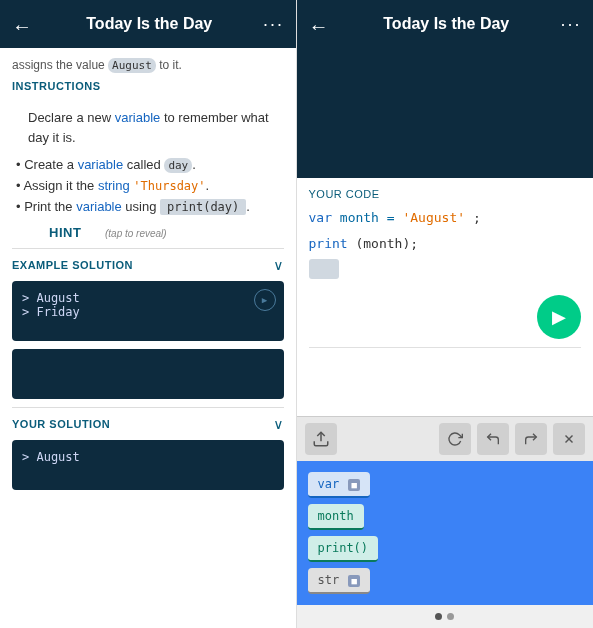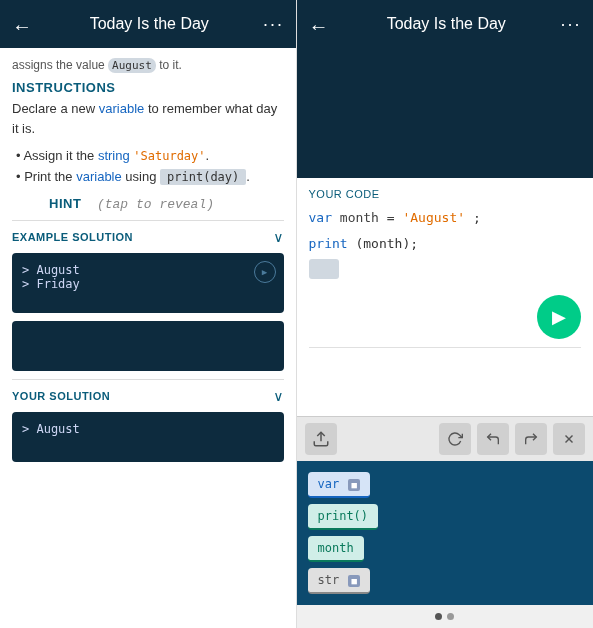--- a/index.html
+++ b/index.html
@@ -37,21 +37,21 @@
       align-items: center;
       padding: 0 12px;
       height: 48px;
       flex-shrink: 0;
     }
 
     .header-title {
       flex: 1;
       text-align: center;
       font-size: 16px;
-      font-weight: 400;
+      font-weight: 700;
       color: white;
     }
 
     .header-back {
       color: white;
       font-size: 20px;
       cursor: pointer;
       width: 24px;
     }
 
@@ -80,33 +80,34 @@
     .code-inline {
       background: #d0d8e0;
       padding: 1px 4px;
       border-radius: 7px;
       font-family: monospace;
       font-size: 11px;
       color: #333;
     }
 
     .section-label {
-      font-size: 13px;
+      font-size: 11px;
       font-weight: 700;
       color: #0a5c7a;
       letter-spacing: 0.5px;
-      margin-bottom: 4px;
+      margin-bottom: 16px;
       margin-top: 8px;
     }
 
     .instructions-text {
       font-size: 13px;
       color: #333;
       line-height: 1.5;
       margin-bottom: 8px;
+      margin-left: 16px;
     }
 
     .var-link {
       color: #1565c0;
       font-weight: 500;
     }
 
     .bullet-item {
       font-size: 13px;
       color: #333;
@@ -136,25 +137,24 @@
 
     .hint-label {
       font-size: 13px;
       font-weight: 700;
       color: #0a5c7a;
       letter-spacing: 0.5px;
       padding-left: 37px;
     }
 
     .hint-tap {
-      font-size: 13px;
+      font-size: 10px;
       color: #888;
       font-style: italic;
-      margin-left: 12px;
-      font-family: Liberation Mono, monospace;
+      margin-left: 20px;
     }
 
     .collapsible-section {
       border-top: 1px solid #ddd;
       margin-top: 6px;
     }
 
     .collapsible-header {
       display: flex;
       justify-content: space-between;
@@ -320,21 +320,21 @@
       color: #555;
     }
 
     .toolbar-delete {
       background: #d0d0d0;
     }
 
     
     .keywords-area {
       padding: 8px;
-      background: #0c4a6e;
+      background: #3b82f6;
       flex-shrink: 0;
     }
 
     .kw-btn {
       display: inline-block;
       padding: 5px 10px;
       border-radius: 4px;
       font-size: 12px;
       font-family: monospace;
       margin: 3px 3px;
@@ -408,21 +408,24 @@
     </div>
 
     <div class="section-label">INSTRUCTIONS</div>
     <div class="instructions-text">
       <span>Declare a new</span>
       <span class="var-link">variable</span>
       <span>to remember what day it is.</span>
     </div>
 
     <div class="bullet-item">
-      <span>• Assign it the </span><span class="var-link">string</span><span> </span><span class="string-code">'Saturday'</span><span>.</span>
+      <span>• Create a </span><span class="var-link">variable</span><span> called </span><span class="code-inline">day</span><span>.</span>
+    </div>
+    <div class="bullet-item">
+      <span>• Assign it the </span><span class="var-link">string</span><span> </span><span class="string-code">'Thursday'</span><span>.</span>
     </div>
     <div class="bullet-item">
       <span>• Print the </span><span class="var-link">variable</span><span> using </span><span class="print-code">print(day)</span><span>.</span>
     </div>
 
     <div class="hint-section">
       <span class="hint-label">HINT</span>
       <span class="hint-tap">(tap to reveal)</span>
     </div>
 
@@ -459,21 +462,21 @@
     <span class="header-title">Today Is the Day</span>
     <span class="header-more">···</span>
   </div>
 
   <div class="video-placeholder"></div>
 
   <div class="right-content">
     <div class="your-code-label">YOUR CODE</div>
     <div class="code-line">
       <span class="kw-var">var</span>
-      <span style="color:#404040;margin-top:36px;"> month = </span>
+      <span style="color:#0369a1;margin-top:36px;"> month = </span>
       <span class="kw-string">'August'</span>
       <span style="color:#333;">;</span>
     </div>
     <div class="code-line">
       <span class="kw-print">print</span>
       <span style="color:#333;">(month);</span>
     </div>
 
     <div class="output-box"></div>
 
@@ -518,24 +521,24 @@
   </div>
 
   <div class="keywords-area">
     <div>
       <span class="kw-btn kw-btn-blue">
         <span>var</span>
         <span class="kw-tag">■</span>
       </span>
     </div>
     <div>
+      <span class="kw-btn kw-btn-teal">month</span>
+    </div>
+    <div>
       <span class="kw-btn kw-btn-teal">print()</span>
-    </div>
-    <div>
-      <span class="kw-btn kw-btn-teal">month</span>
     </div>
     <div>
       <span class="kw-btn kw-btn-gray">
         <span>str</span>
         <span class="kw-tag">■</span>
       </span>
     </div>
   </div>
 
   <div class="dots-row">

